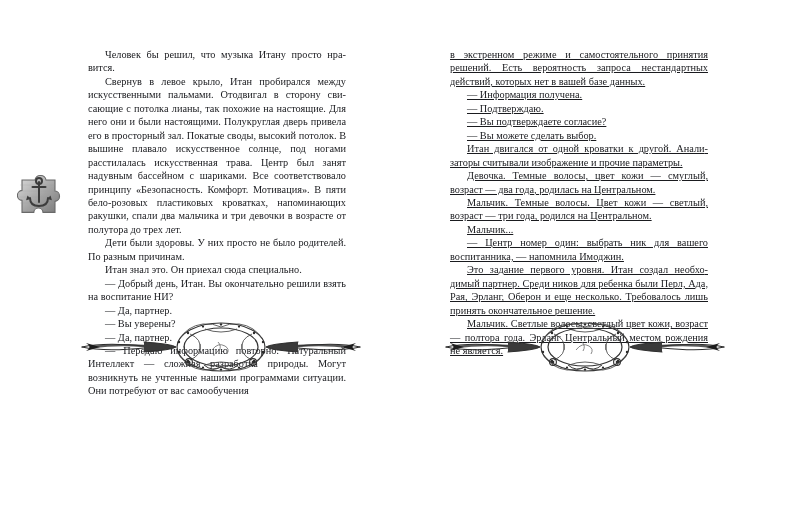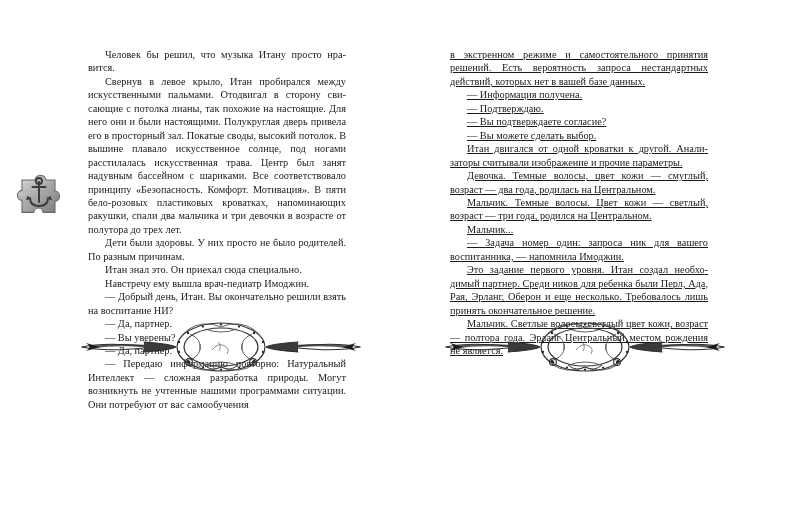--- a/index.html
+++ b/index.html
@@ -109,21 +109,20 @@
           <path d="M33.5 24.5 l-3.2 3.5 l4.6 1.2 z"></path>
         </g>
       </svg>
     </div>
 
     <div class="textblock">
       <p>Человек бы решил, что музыка Итану просто нра­вится.</p>
       <p>Свернув в левое крыло, Итан пробирался между искусственными пальмами. Отодвигал в сторону сви­сающие с потолка лианы, так похожие на настоящие. Для него они и были настоящими. Полукруглая дверь привела его в просторный зал. Покатые своды, высо­кий потолок. В вышине плавало искусственное солн­це, под ногами расстилалась искусственная трава. Центр был занят надувным бассейном с шариками. Все соответствовало принципу «Безопасность. Ком­форт. Мотивация». В пяти бело-розовых пластиковых кроватках, напоминающих ракушки, спали два маль­чика и три девочки в возрасте от полутора до трех лет.</p>
       <p>Дети были здоровы. У них просто не было родите­лей. По разным причинам.</p>
       <p>Итан знал это. Он приехал сюда специально.</p>
-      <p>Навстречу ему вышла врач-педиатр Имоджин.</p>
       <p>— Добрый день, Итан. Вы окончательно решили взять на воспитание НИ?</p>
       <p>— Да, партнер.</p>
       <p>— Вы уверены?</p>
       <p>— Да, партнер.</p>
       <p>— Передаю информацию повторно: Натураль­ный Интеллект — сложная разработка природы. Мо­гут возникнуть не учтенные нашими программа­ми ситуации. Они потребуют от вас самообучения</p>
     </div>
 
     <div class="ornament ornament-left">
       <svg viewBox="0 0 286 54" width="286" height="54" aria-hidden="true">
         <g stroke="#2e2e2e" fill="none" stroke-linecap="round">
@@ -199,21 +198,21 @@
     <div class="textblock">
       <p class="cont">в экстренном режиме и самостоятельного принятия решений. Есть вероятность запроса нестандартных действий, которых нет в вашей базе данных.</p>
       <p>— Информация получена.</p>
       <p>— Подтверждаю.</p>
       <p>— Вы подтверждаете согласие?</p>
       <p>— Вы можете сделать выбор.</p>
       <p>Итан двигался от одной кроватки к другой. Анали­заторы считывали изображение и прочие параметры.</p>
       <p>Девочка. Темные волосы, цвет кожи — смуглый, возраст — два года, родилась на Центральном.</p>
       <p>Мальчик. Темные волосы. Цвет кожи — светлый, возраст — три года, родился на Центральном.</p>
       <p>Мальчик...</p>
-      <p>— Задача номер один: запроса ник для вашего воспитанника, — напомнила Имоджин.</p>
+      <p>— Центр номер один: выбрать ник для вашего воспитанника, — напомнила Имоджин.</p>
       <p>Это задание первого уровня. Итан создал необхо­димый партнер. Среди ников для ребенка были Перл, Ада, Рая, Эрланг, Оберон и еще несколько. Требова­лось лишь принять окончательное решение.</p>
       <p>Мальчик. Светлые волосы, светлый цвет кожи, возраст — полтора года. Эрланг Центральный ме­стом рождения не является.</p>
     </div>
 
     <div class="ornament ornament-right" style="left:42px">
       <svg viewBox="0 0 286 54" width="286" height="54" aria-hidden="true">
         <g stroke="#2e2e2e" fill="none" stroke-linecap="round">
           <path d="M4 27 q22 -5 62 -1" stroke-width="1.1"></path>
           <path d="M4 27 q22 5 62 1" stroke-width="1.1"></path>
           <path d="M14 27 q26 -3 52 -1" stroke-width="2.3" opacity=".8"></path>

